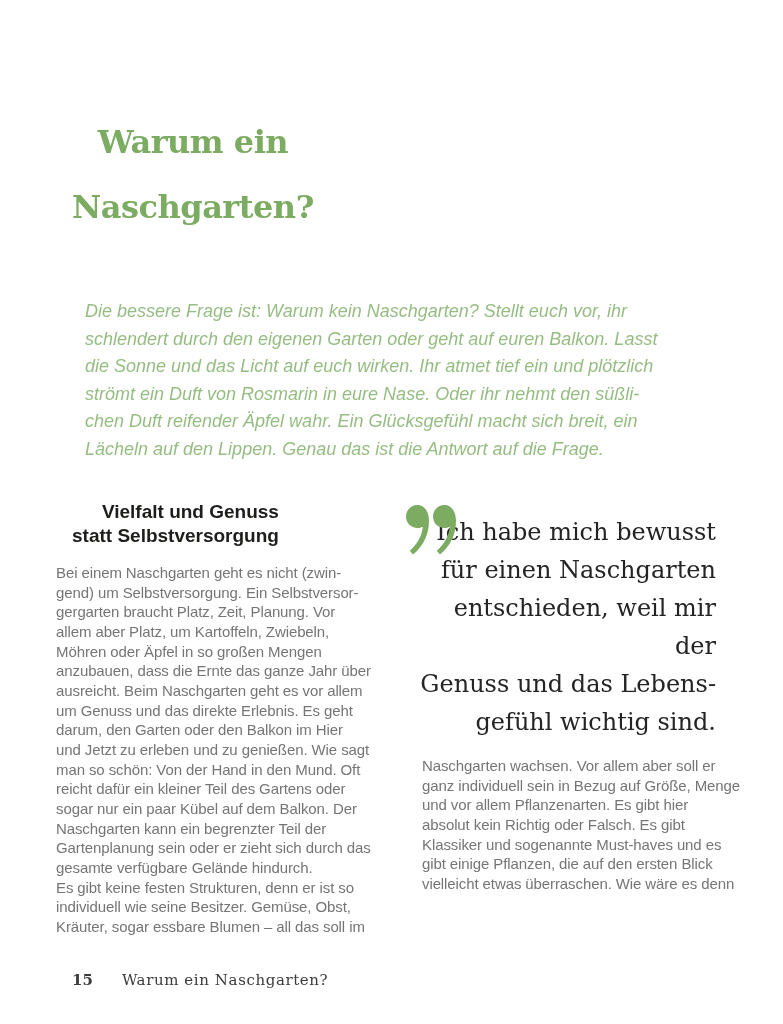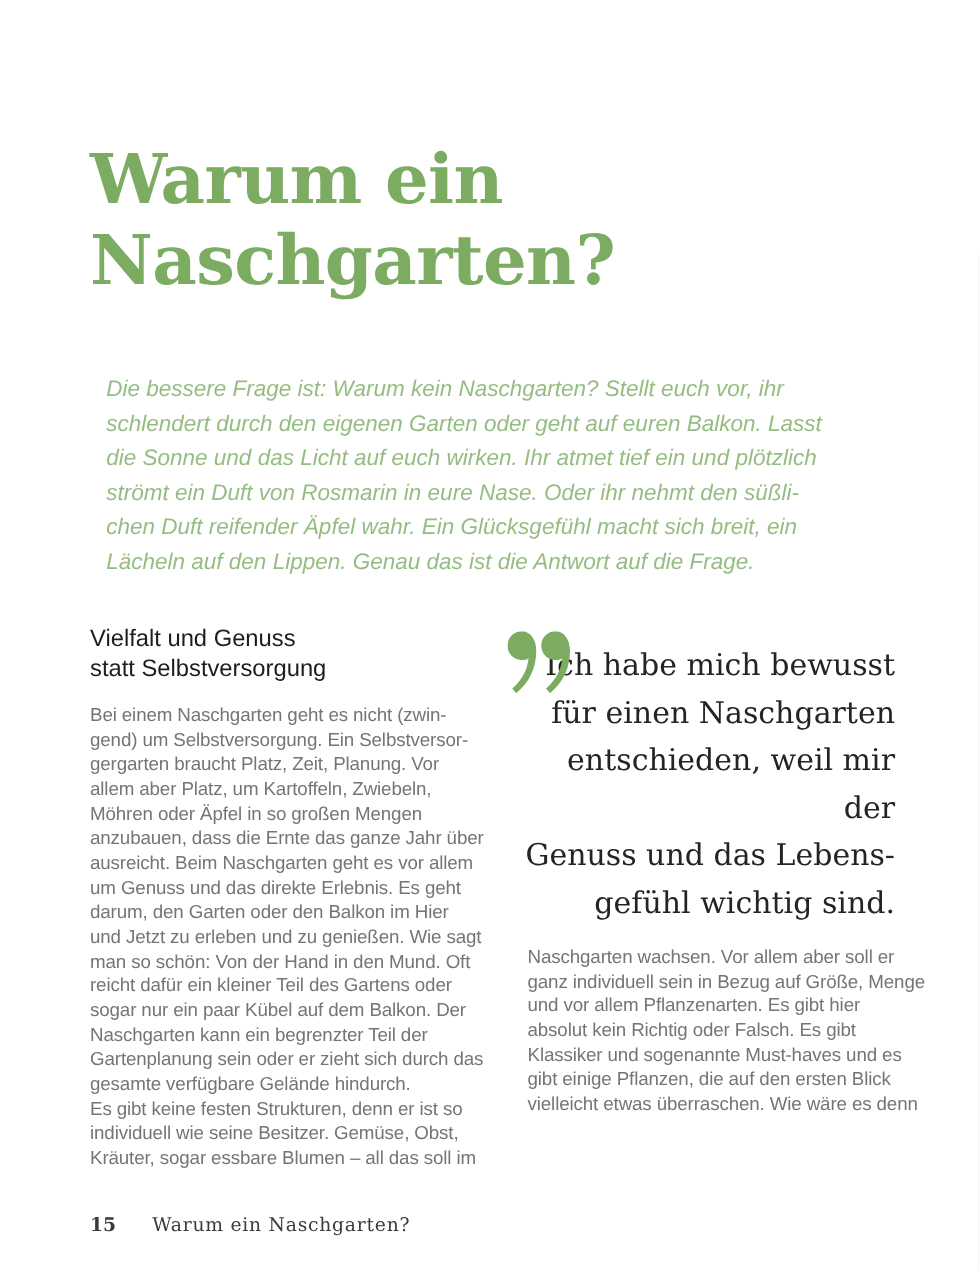--- a/index.html
+++ b/index.html
@@ -15,61 +15,63 @@
     background: #ffffff;
     overflow: hidden;
   }
   .page-title {
     position: absolute;
     left: 72px;
     top: 110px;
     margin: 0;
     font-family: "DejaVu Serif", serif;
     font-weight: 700;
-    font-size: 55px;
+    font-size: 32px;
     line-height: 65px;
     letter-spacing: -0.5px;
     color: #7cab62;
     white-space: pre-line;
+    text-align: center;
   }
   .intro {
     position: absolute;
     left: 73px;
     top: 286px;
     margin: 12px;
     font-family: "Liberation Sans", sans-serif;
     font-style: italic;
     font-size: 18px;
     line-height: 27.6px;
     color: #95bd82;
     white-space: pre-line;
   }
   .col-heading {
     position: absolute;
     left: 72px;
     top: 500px;
     margin: 0;
     font-family: "Liberation Sans", sans-serif;
-    font-weight: 400;
+    font-weight: 700;
     font-size: 19px;
     line-height: 24px;
     color: #1d1d1b;
     white-space: pre-line;
+    text-align: right;
   }
   .body-text {
     position: absolute;
     margin: 0;
     font-family: "Liberation Sans", sans-serif;
     font-size: 15px;
     line-height: 19.65px;
     letter-spacing: -0.1px;
     color: #757575;
     white-space: pre-line;
   }
-  .left-body  { left: 72px;  top: 563px; }
+  .left-body  { left: 56px;  top: 563px; }
   .right-body { left: 406px; top: 756px; margin-left: 16px; }
   .pull-quote {
     position: absolute;
     left: 406px;
     top: 503px;
     width: 310px;
   }
   .quote-mark {
     position: absolute;
     left: 0;

